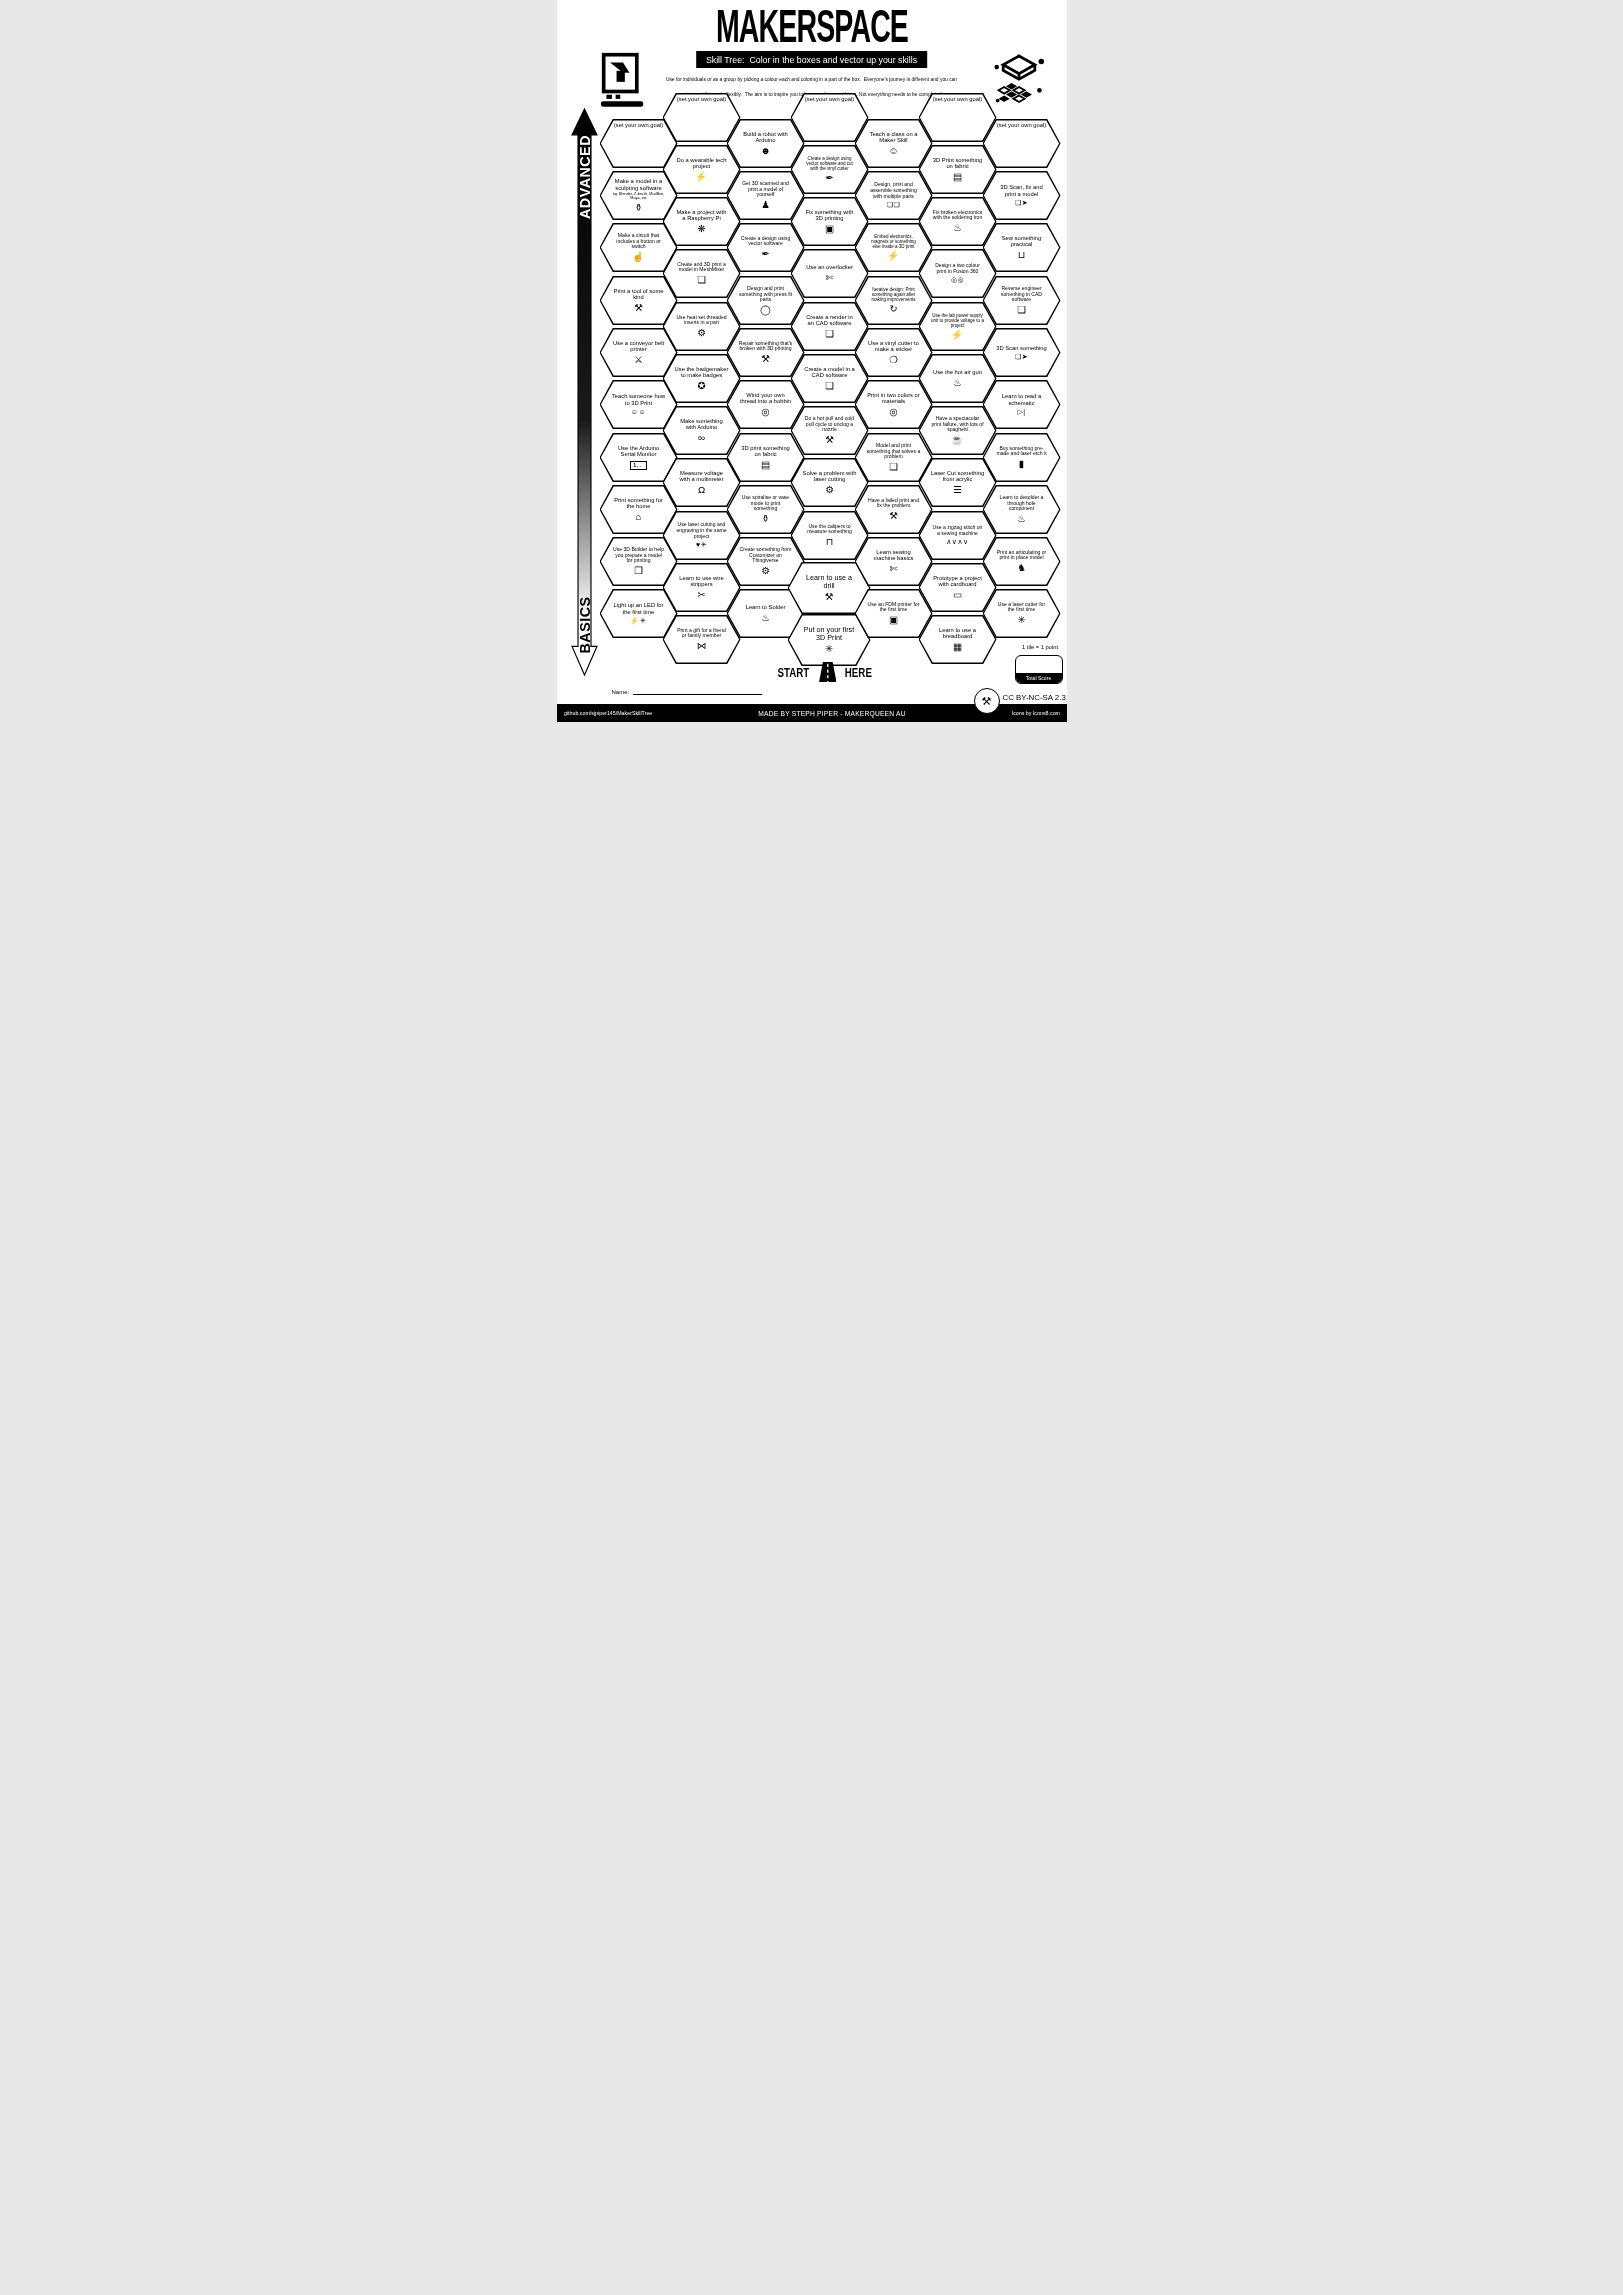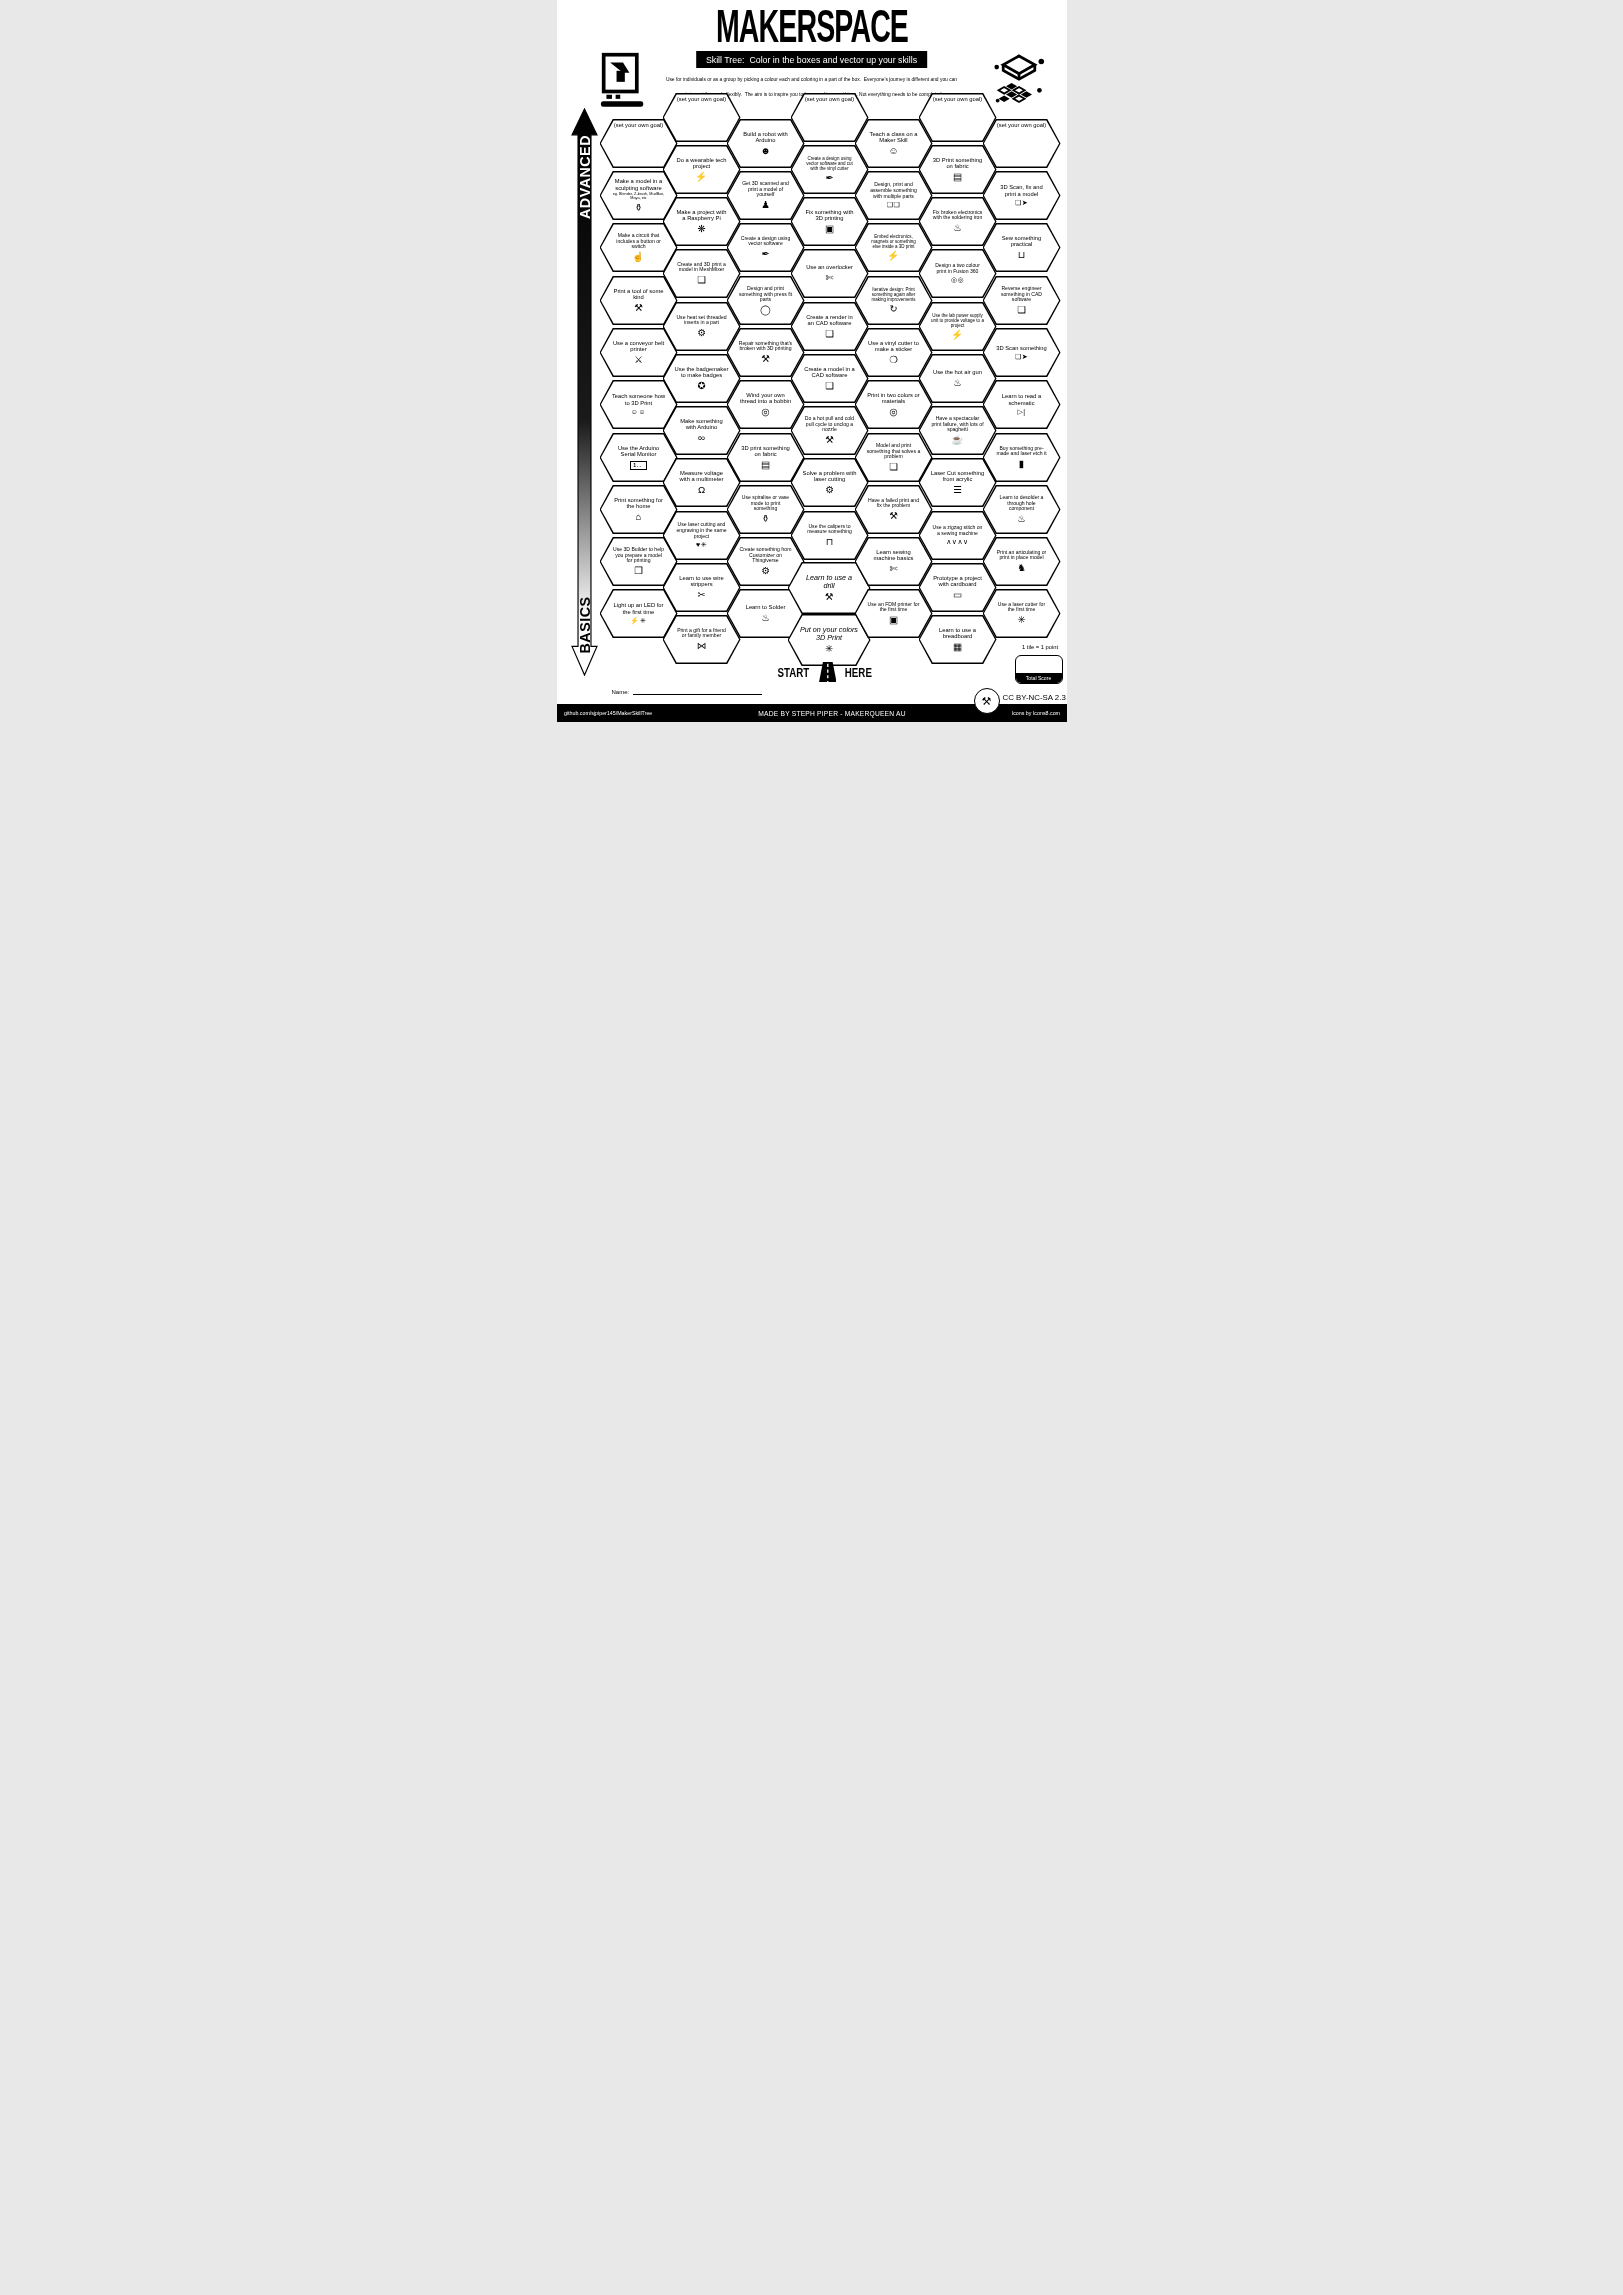--- a/index.html
+++ b/index.html
@@ -44,21 +44,21 @@
   }
   .hex-content{
     position:absolute;inset:0;display:flex;flex-direction:column;
     align-items:center;justify-content:center;gap:1.4px;
     padding:3.7px 12px;text-align:center;
   }
   .hex-content.goal{justify-content:flex-start;padding-top:3.2px;}
   .hex-label{font-size:5.8px;line-height:1.12;}
   .hex-label.s{font-size:5.1px;}
   .hex-label.xs{font-size:4.5px;}
-  .hex-content.big .hex-label{font-size:7.2px;font-style:italic;}
+  .hex-content.big .hex-label{font-size:7.2px;}
   .hex-sub{font-size:3.8px;line-height:1.15;margin-top:-0.5px;}
   .hex-icon{font-size:9.7px;line-height:1.05;margin-top:0.5px;}
   .hex-icon.multi{font-size:7px;letter-spacing:0.5px;}
   .hex-icon.boxed{
     font-size:5.1px;font-weight:bold;border:1.2px solid #000;
     padding:0.9px 4.2px 0.9px 2.3px;letter-spacing:0.9px;margin-top:1.9px;
   }
   
   .start-here{
     position:absolute;left:210px;top:662px;width:116px;
@@ -432,21 +432,21 @@
       <div class="hex" style="left: 231px; top: 562px; width: 83px; height: 52px;">
         <div class="hex-inner"></div>
         <div class="hex-content big">
           <div class="hex-label">Learn to use a drill</div>
           <div class="hex-icon">⚒</div>
         </div>
       </div>
       <div class="hex" style="left: 231px; top: 614px; width: 83px; height: 52px;">
         <div class="hex-inner"></div>
         <div class="hex-content big">
-          <div class="hex-label">Put on your colors 3D Print</div>
+          <div class="hex-label">Put on your first 3D Print</div>
           <div class="hex-icon">✳</div>
         </div>
       </div>
       <div class="hex" style="left: 298px; top: 119px; width: 78px; height: 49px;">
         <div class="hex-inner"></div>
         <div class="hex-content">
           <div class="hex-label">Teach a class on a Maker Skill</div>
           <div class="hex-icon">☺</div>
         </div>
       </div>

